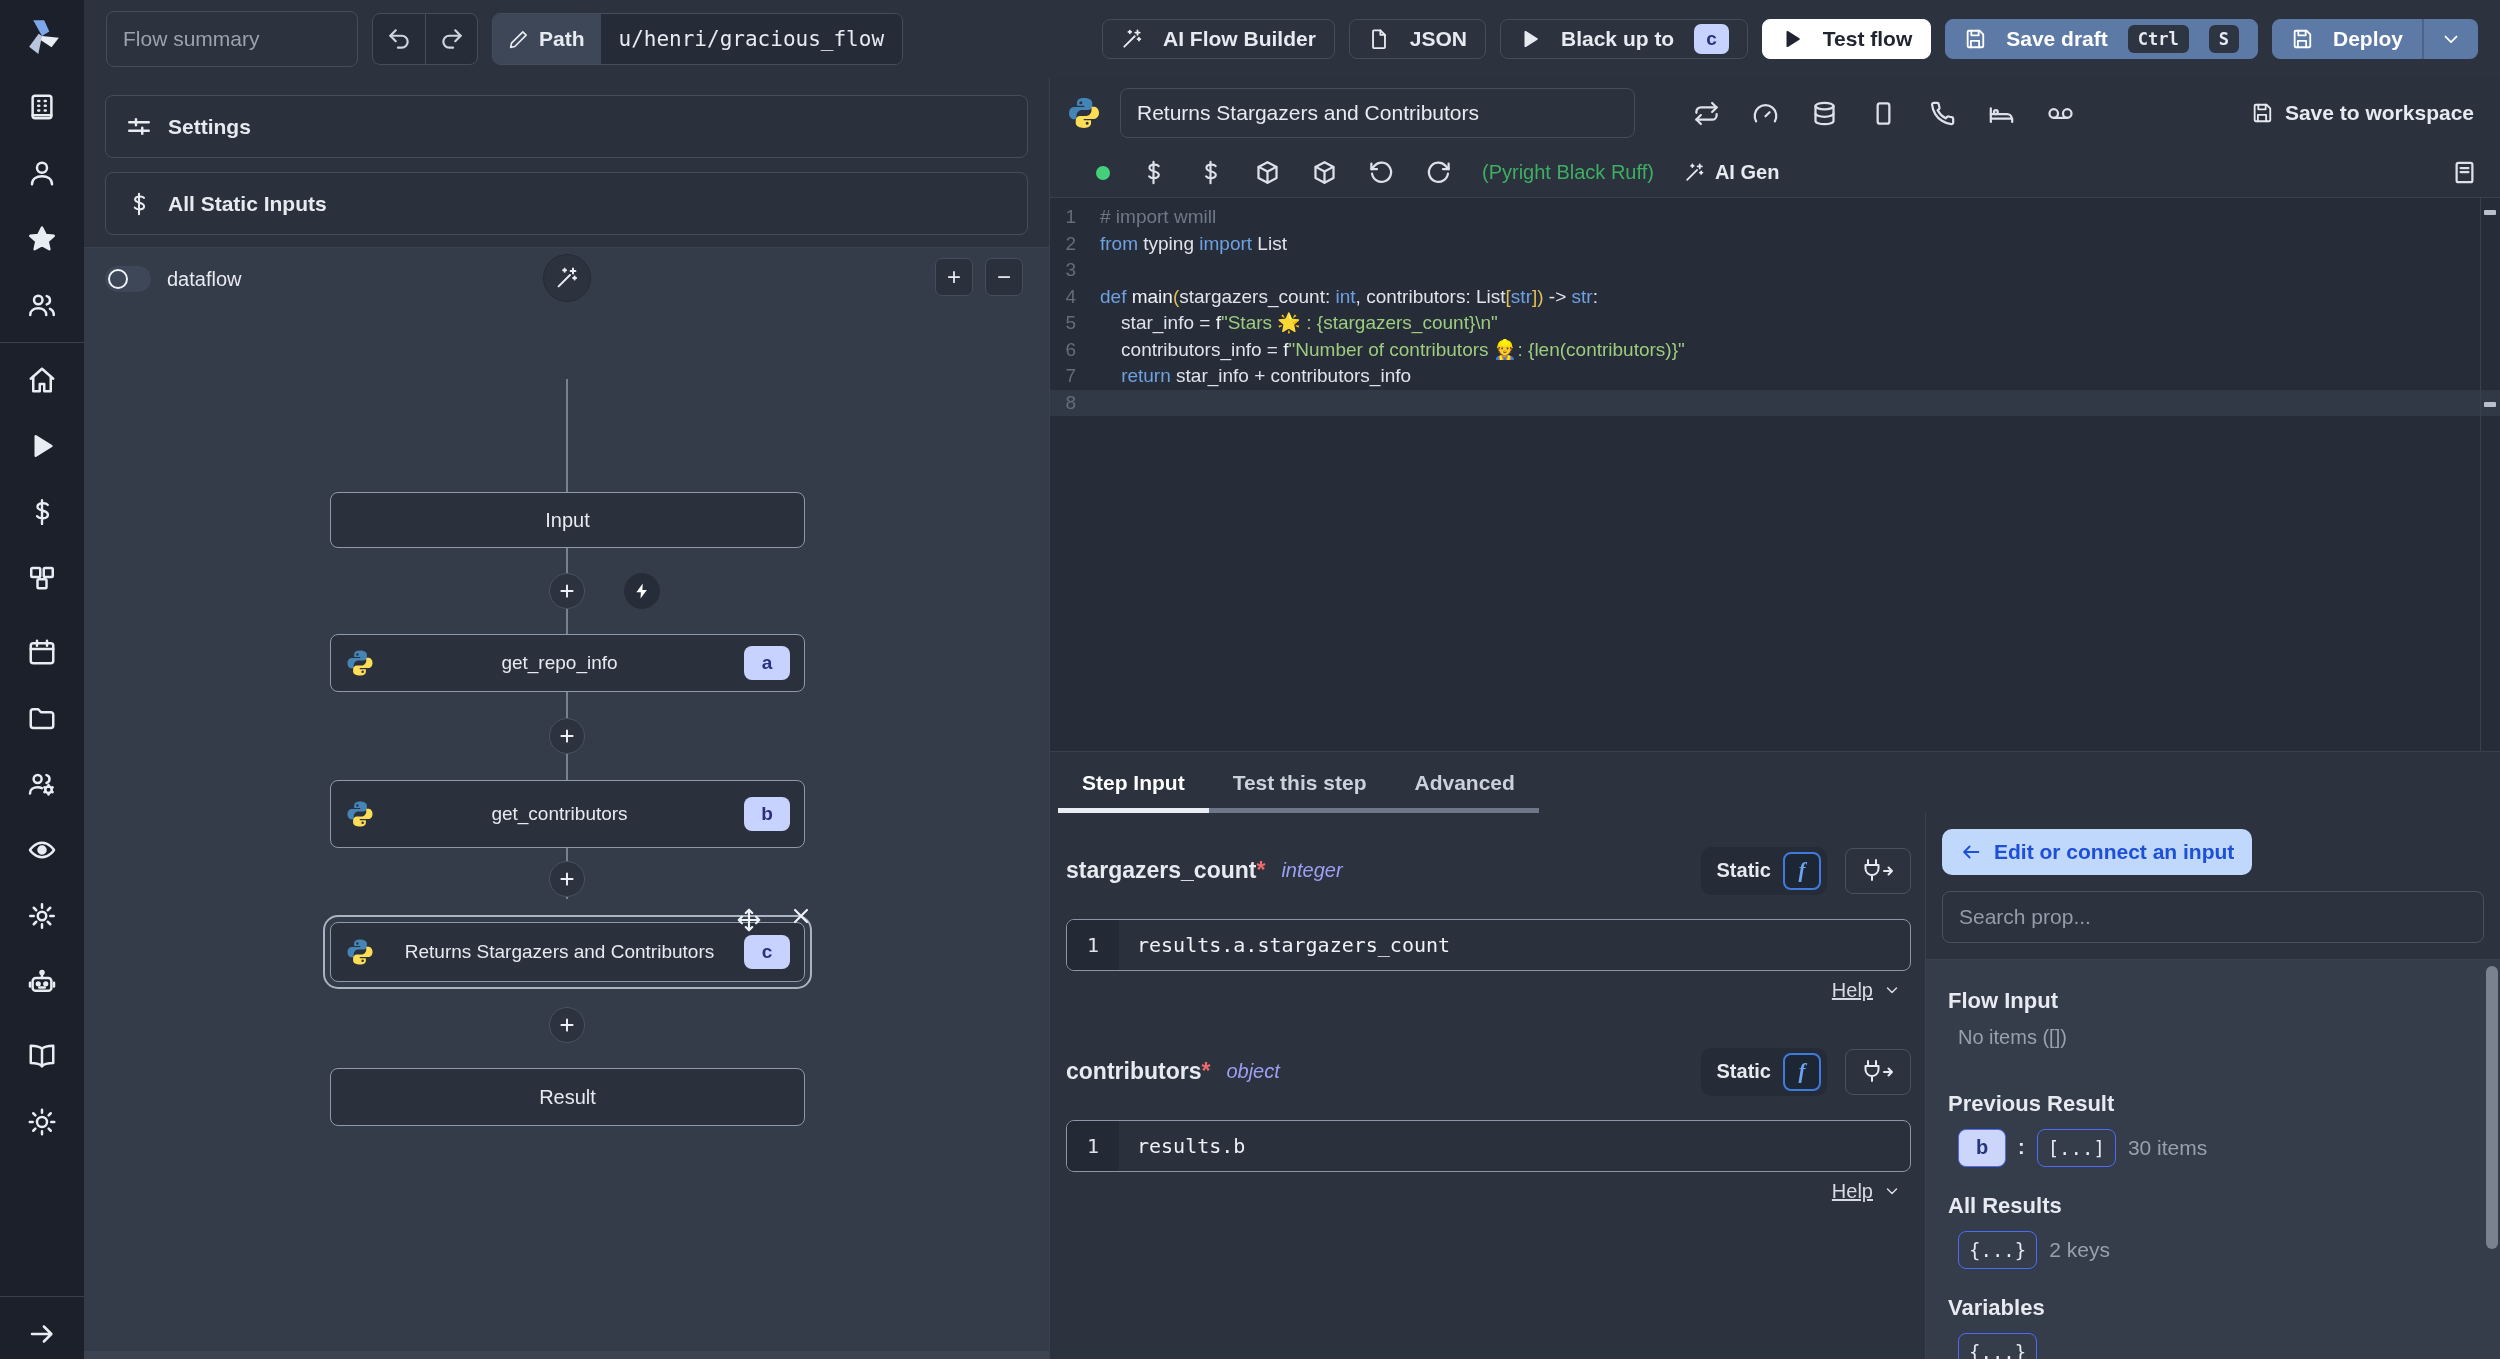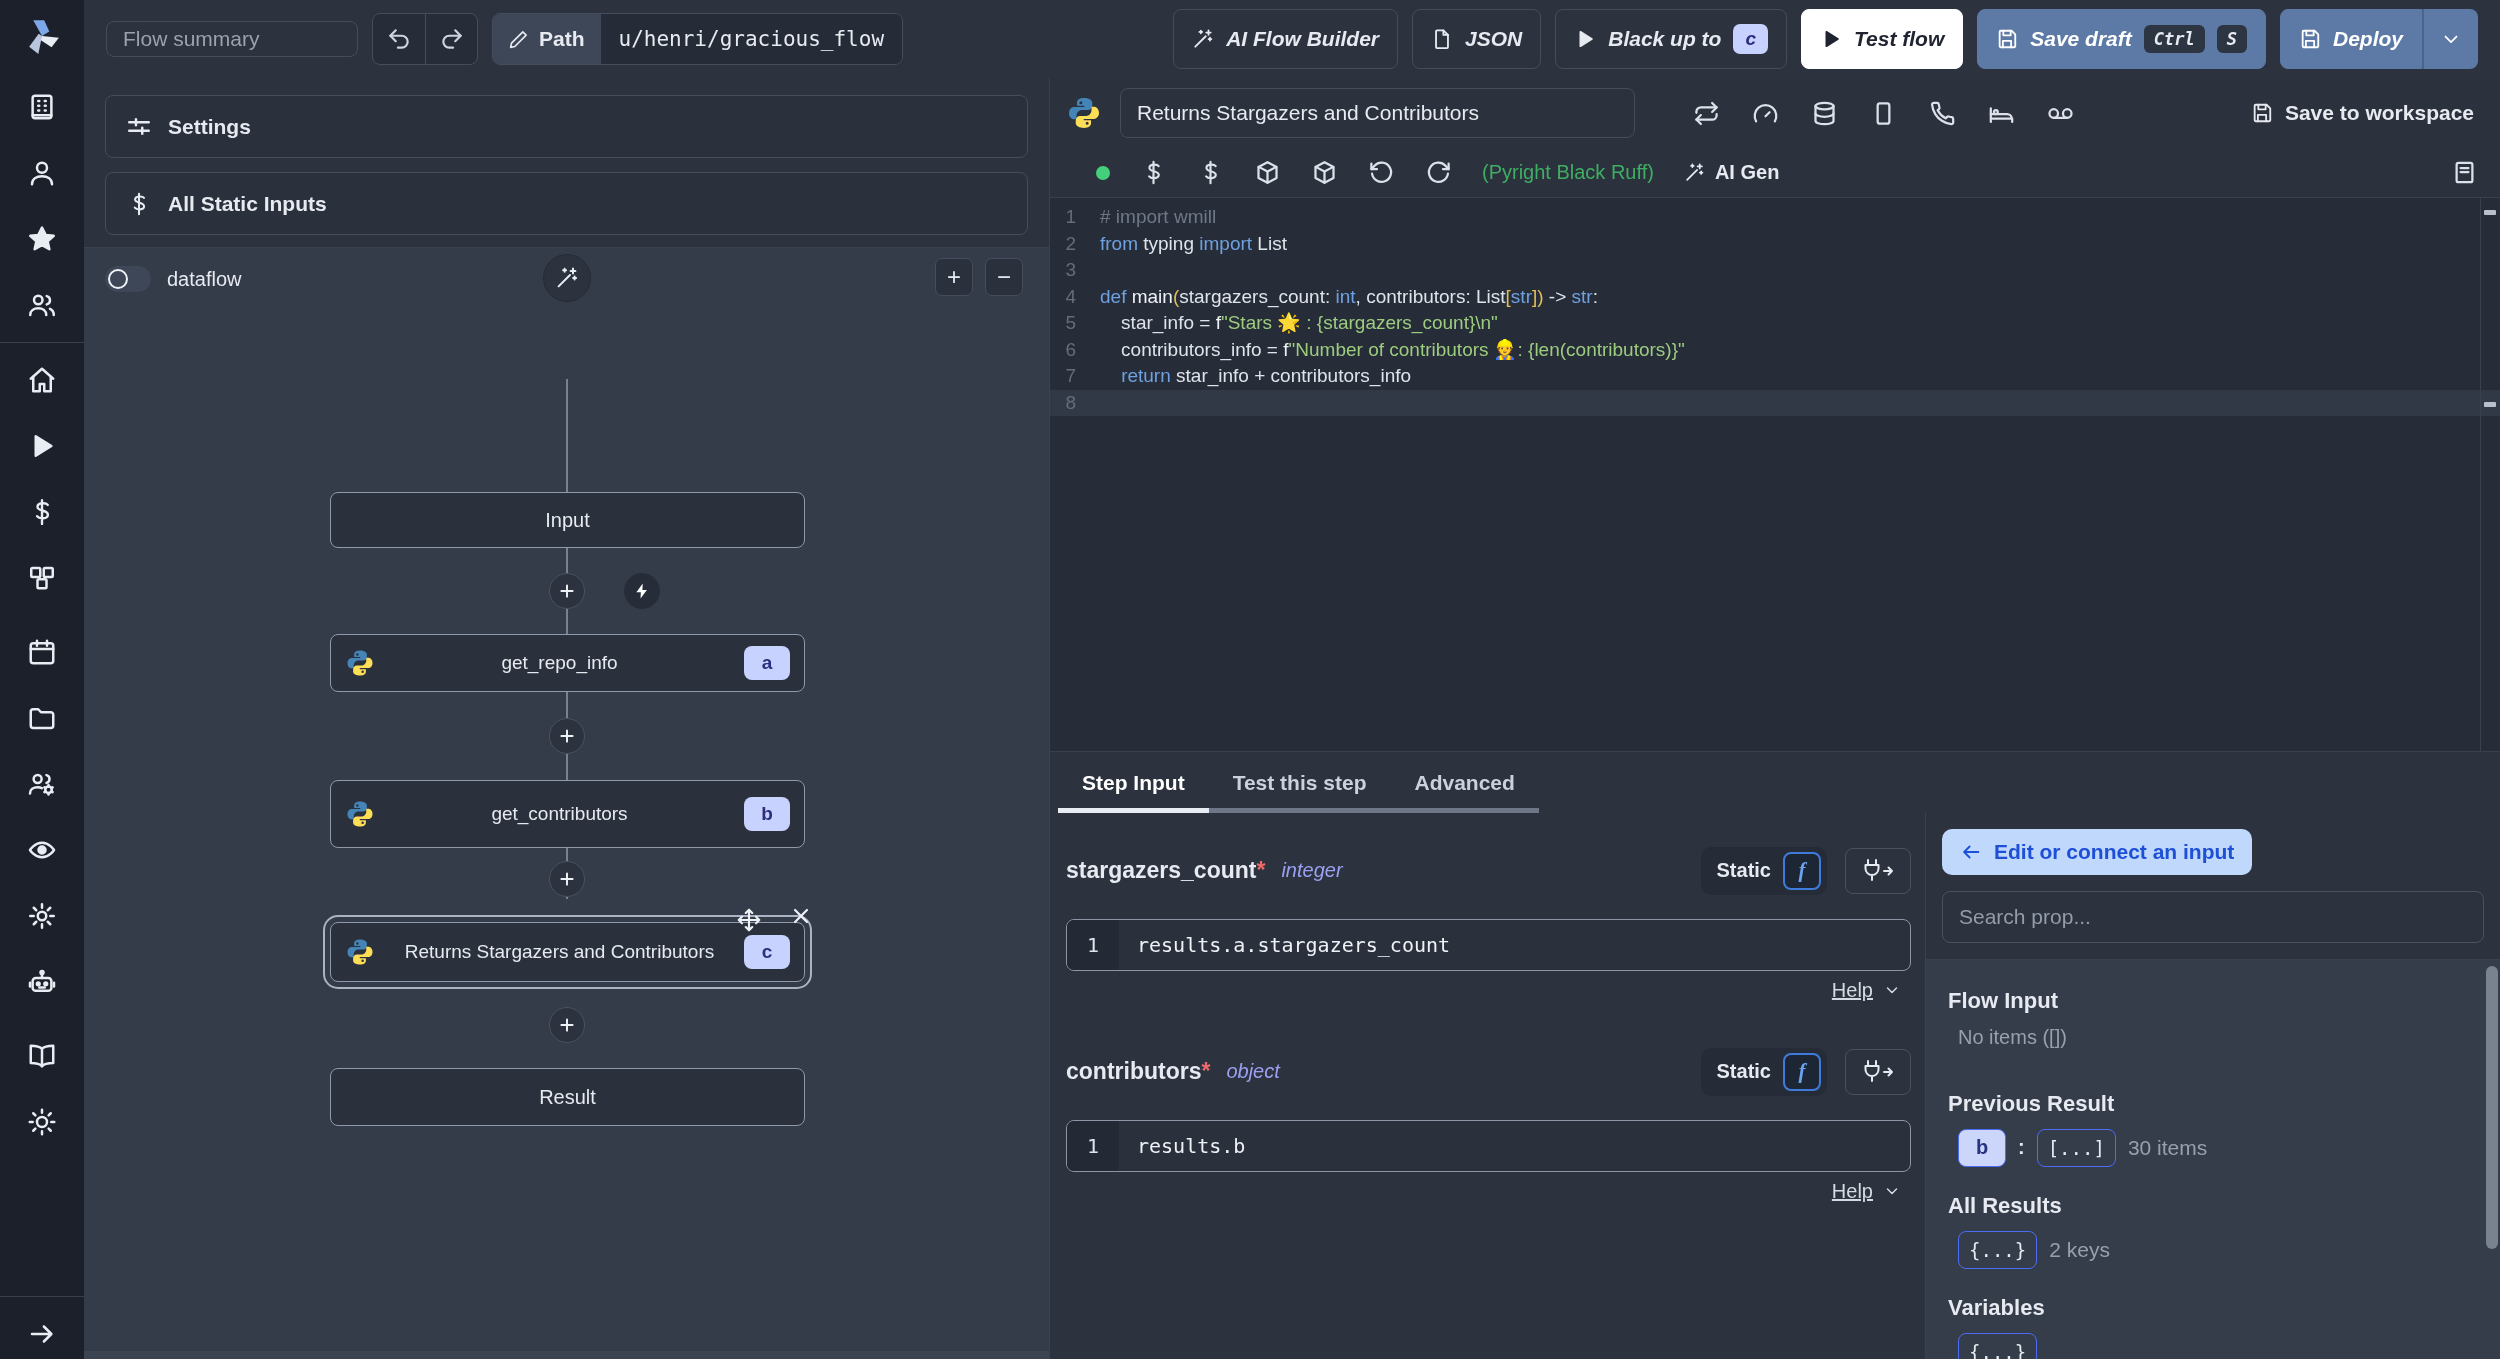--- a/index.html
+++ b/index.html
@@ -21,30 +21,30 @@
   .rail-group{display:flex;flex-direction:column;align-items:center;gap:36px;width:100%;}
   .rail-group .icon-btn{width:30px;height:30px;color:#e8ecf3;}
   .rail-div{width:100%;height:1px;background:#39404e;margin:22px 0;}
   .rail-gap{height:44px;}
   .rail-bottom{margin-top:auto;display:flex;flex-direction:column;align-items:center;width:100%;}
 
   .main{flex:1;display:flex;flex-direction:column;min-width:0;}
 
   
   .topbar{height:78px;flex:none;display:flex;align-items:center;padding:0 22px;gap:14px;background:var(--bg-panel);}
-  .summary-input{width:252px;height:36px;background:transparent;border:1px solid var(--border);border-radius:8px;color:var(--txt);font-size:21px;padding:0 16px;}
+  .summary-input{width:252px;height:56px;background:transparent;border:1px solid var(--border);border-radius:8px;color:var(--txt);font-size:21px;padding:0 16px;}
   .summary-input::placeholder{color:#9aa2b0;}
   .undo-redo{display:flex;height:52px;border:1px solid var(--border);border-radius:8px;background:#272d38;overflow:hidden;}
   .undo-redo button{width:52px;background:transparent;border:0;color:#cfd5de;display:flex;align-items:center;justify-content:center;cursor:pointer;}
   .undo-redo button + button{border-left:1px solid var(--border);}
   .path-chip{display:flex;height:52px;border:1px solid var(--border);border-radius:8px;overflow:hidden;}
   .path-chip .plabel{display:flex;align-items:center;gap:10px;background:#3d4757;padding:0 16px;font-weight:bold;font-size:21px;}
   .path-chip .pvalue{display:flex;align-items:center;background:#262c37;padding:0 18px;font-size:21px;font-family:"DejaVu Sans Mono",monospace;}
   .tb-spacer{flex:1;}
-  .tb-btn{height:60px;display:inline-flex;align-items:center;gap:12px;padding:0 18px;border-radius:8px;border:1px solid var(--border);background:var(--bg-panel);color:var(--txt);font-size:21px;font-weight:bold;cursor:pointer;white-space:nowrap;font-style:italic;}
+  .tb-btn{height:40px;display:inline-flex;align-items:center;gap:20px;padding:0 18px;border-radius:8px;border:1px solid var(--border);background:var(--bg-panel);color:var(--txt);font-size:21px;font-weight:bold;cursor:pointer;white-space:nowrap;}
   .tb-btn .icon{width:22px;height:22px;}
   .tb-badge{background:var(--badge-bg);color:var(--badge-txt);border-radius:7px;padding:4px 12px;font-weight:bold;font-size:19px;}
   .tb-btn.white{background:#fff;color:#1f2430;border-color:#fff;}
   .tb-btn.blue{background:var(--deploy);border-color:var(--deploy);color:#fff;}
   .kbd{background:#2d3542;border-radius:6px;padding:4px 10px;font-size:17px;font-family:"DejaVu Sans Mono",monospace;font-weight:bold;color:#e7eaf0;}
   .deploy-seg{display:flex;}
   .deploy-seg .tb-btn{border-radius:8px 0 0 8px;}
   .deploy-seg .chev{width:56px;border-radius:0 8px 8px 0;border-left:2px solid #4a658c;padding:0;justify-content:center;}
 
   .content{flex:1;display:flex;min-height:0;}

